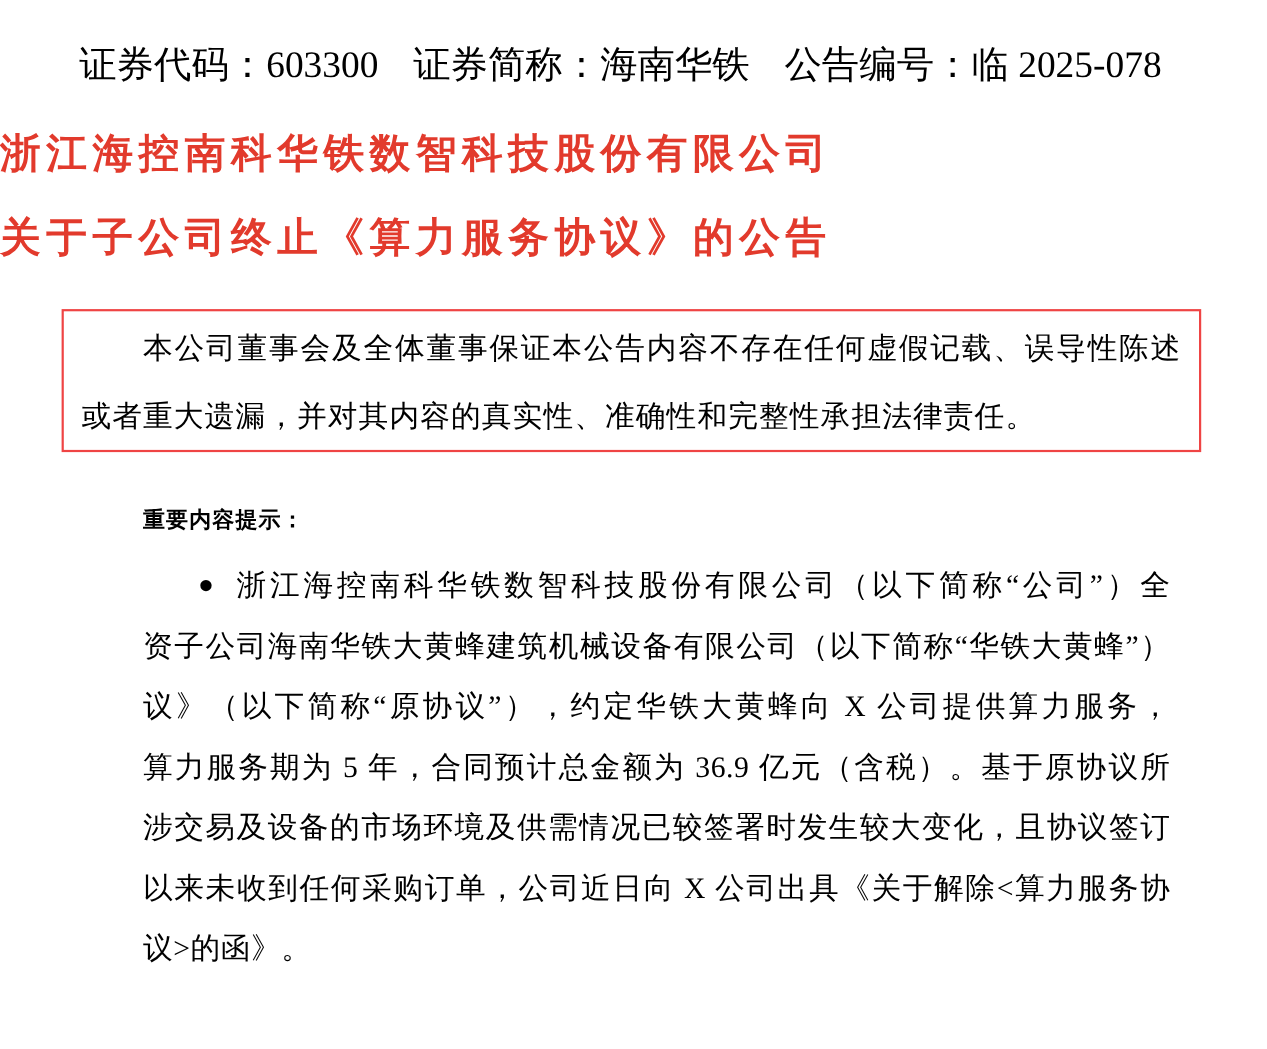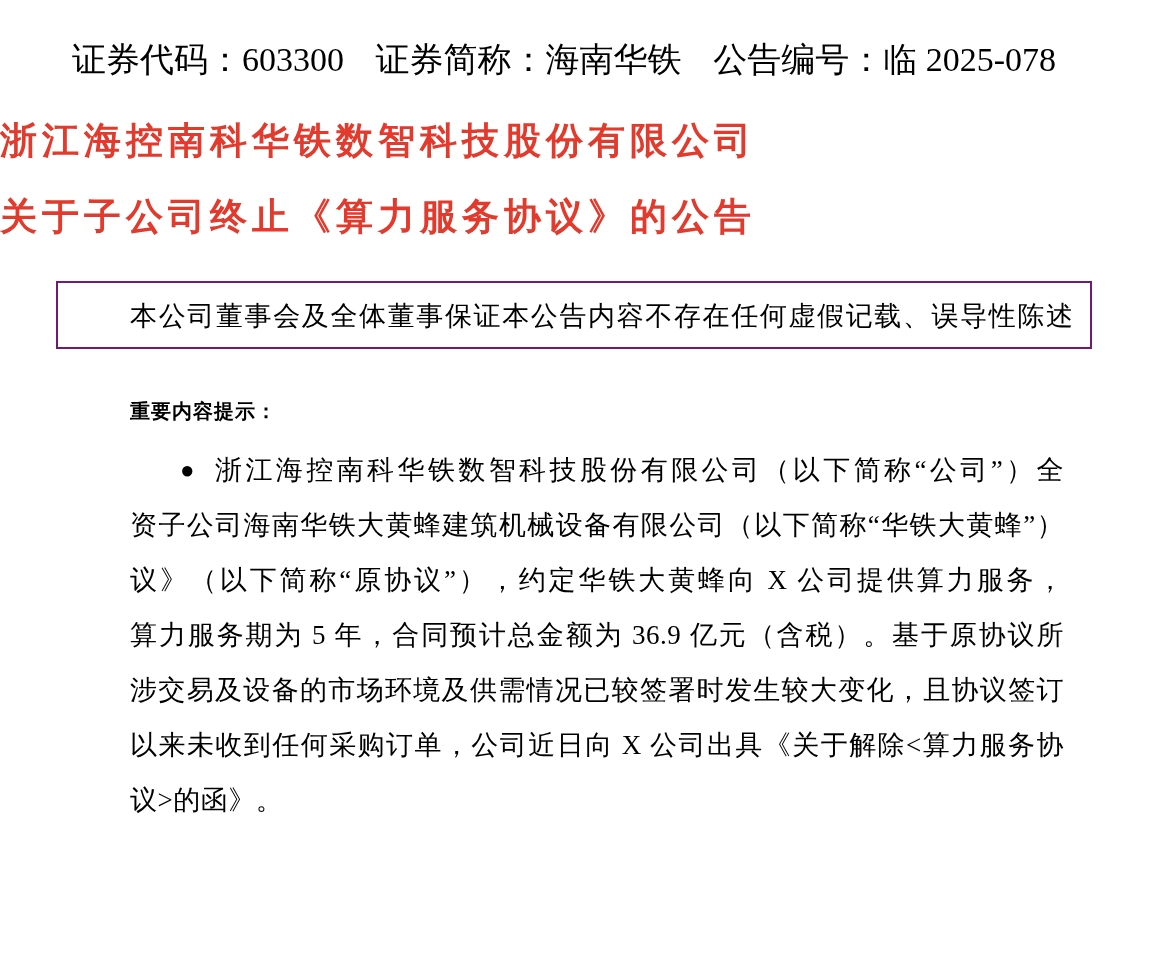--- a/index.html
+++ b/index.html
@@ -32,21 +32,21 @@
     color: #e23a2c;
     font-weight: bold;
     font-size: 37px;
     line-height: 76px;
     letter-spacing: 5px;
   }
   
   .disclaimer-box {
     box-sizing: border-box;
     margin: 26px 60px 0 56px;
-    border: 2px solid #701a75;
+    border: 2px solid #ef4444;
     padding: 2px 16px 0 16px;
     font-size: 27px;
     line-height: 62px;
     letter-spacing: 1px;
   }
   .disclaimer-line-1 {
     text-indent: 56px;
     text-align: justify;
     text-align-last: justify;
   }
@@ -107,20 +107,21 @@
     </span>
   </div>
 
   <div class="doc-title">
     <div>浙江海控南科华铁数智科技股份有限公司</div>
     <div>关于子公司终止《算力服务协议》的公告</div>
   </div>
 
   <div class="disclaimer-box">
     <div class="disclaimer-line-1">本公司董事会及全体董事保证本公告内容不存在任何虚假记载、误导性陈述</div>
+    <div class="disclaimer-line-2">或者重大遗漏，并对其内容的真实性、准确性和完整性承担法律责任。</div>
   </div>
 
   <div class="notice-heading">重要内容提示：</div>
 
   <div class="bullet-paragraph">
     <div class="para-line first">
       <span class="bullet-glyph">●</span>
       <span class="first-line-text">浙江海控南科华铁数智科技股份有限公司（以下简称“公司”）全</span>
     </div>
     <div class="para-line">资子公司海南华铁大黄蜂建筑机械设备有限公司（以下简称“华铁大黄蜂”）</div>

